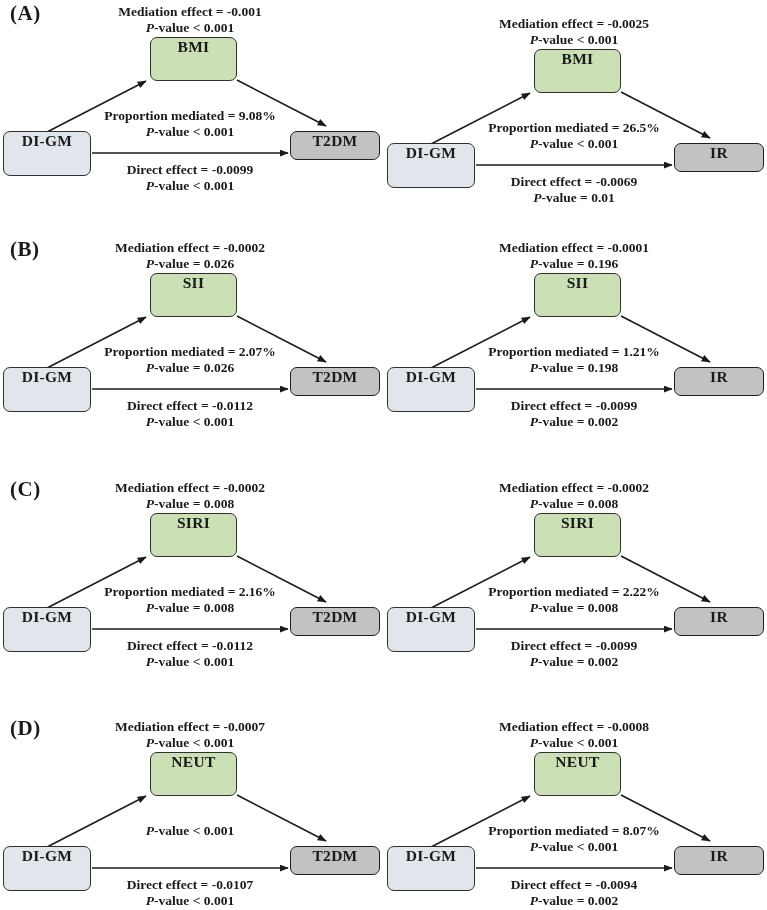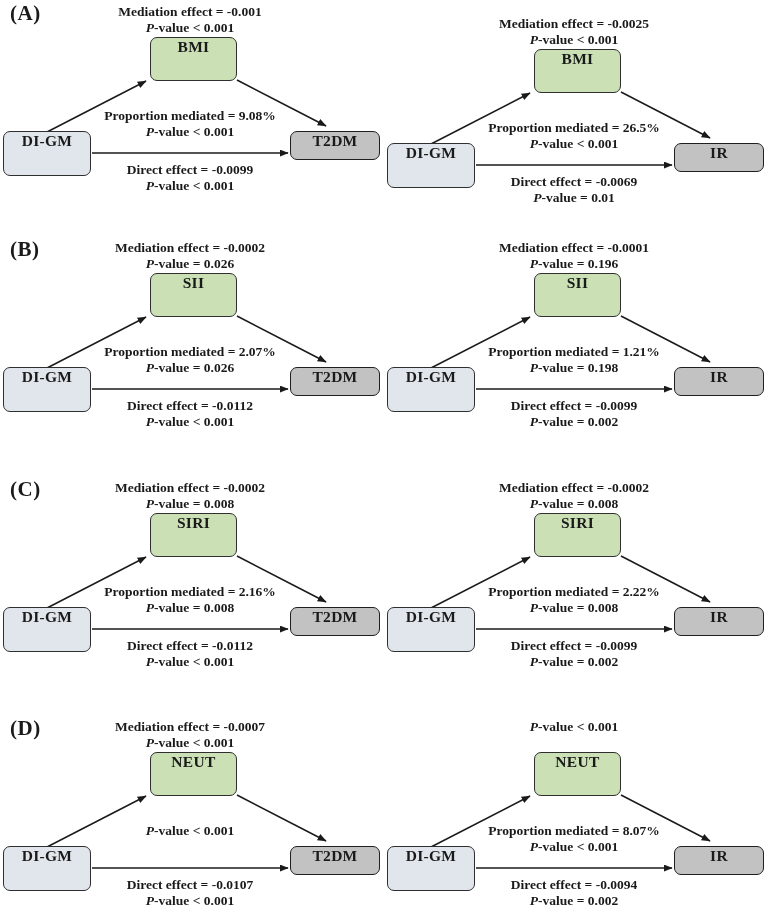--- a/index.html
+++ b/index.html
@@ -265,20 +265,21 @@
       <span class="tline pline">P-value &lt; 0.001</span>
     </div>
   </div>
     <div class="cell" style="left: 384px; top: 719px;">
     <svg class="arrows" width="383" height="196" viewBox="0 0 383 196">
       <line class="arr" x1="47" y1="128" x2="146" y2="77" marker-end="url(#ah)"></line>
       <line class="arr" x1="237" y1="76" x2="326" y2="122" marker-end="url(#ah)"></line>
       <line class="arr" x1="92" y1="149" x2="288" y2="149" marker-end="url(#ah)"></line>
     </svg>
     <div class="toptext">
+      <span class="tline">Mediation effect = -0.0008</span>
       <span class="tline pline">P-value &lt; 0.001</span>
     </div>
     <div class="box mediator">
       <span>NEUT</span>
     </div>
     <div class="midtext">
       <span class="tline">Proportion mediated = 8.07%</span>
       <span class="tline pline">P-value &lt; 0.001</span>
     </div>
     <div class="box exposure">

